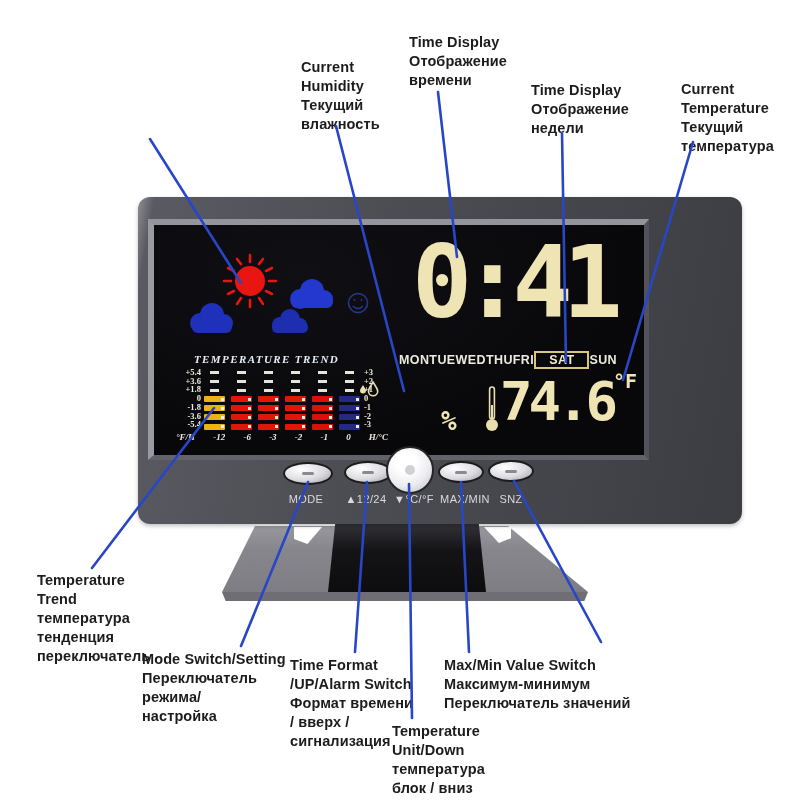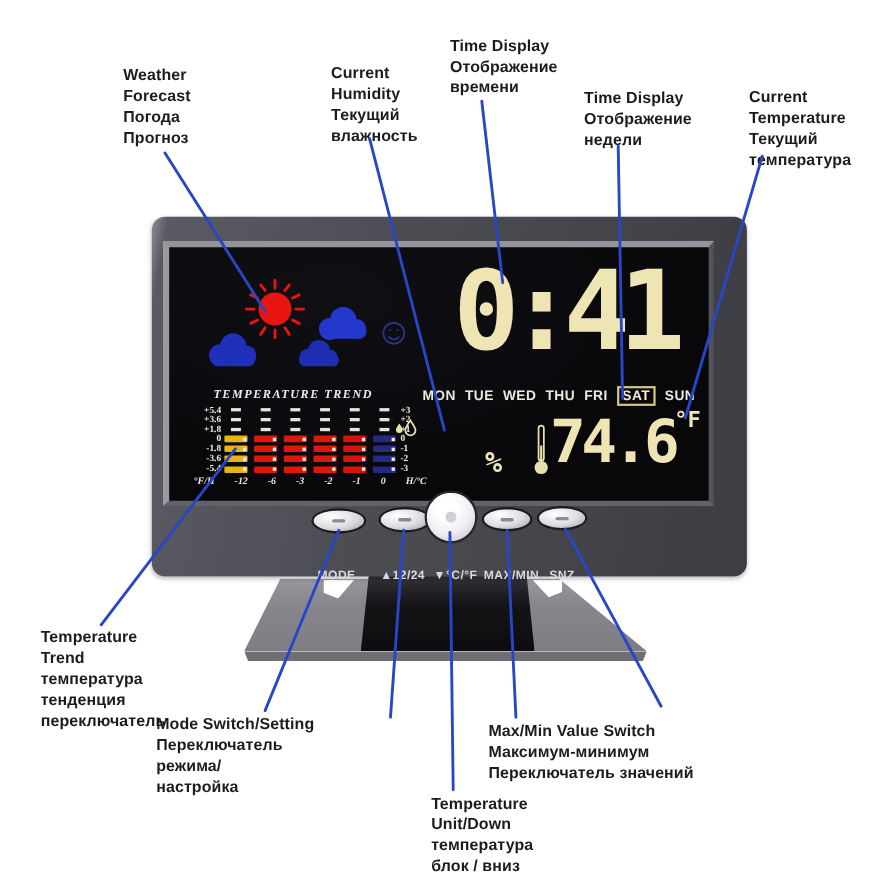--- a/index.html
+++ b/index.html
@@ -16,63 +16,63 @@
       background:linear-gradient(180deg,#98989e 0%,#86868c 35%,#7d7d83 100%);
       clip-path:polygon(35px 0,288px 0,368px 66px,2px 66px);}
   .stand-strip{position:absolute;left:222px;top:592px;width:366px;height:9px;background:#6e6e74;
       clip-path:polygon(0 0,100% 0,99% 100%,1% 100%);}
   .notch{position:absolute;background:#fff;}
   .notch.a{left:294px;top:527px;width:28px;height:17px;clip-path:polygon(0 0,100% 0,48% 100%,0 70%);}
   .notch.b{left:484px;top:527px;width:27px;height:16px;clip-path:polygon(0 0,100% 0,100% 70%,55% 100%);}
   .stand-dark{position:absolute;left:340px;top:527px;width:135px;height:62px;
       background:linear-gradient(180deg,#222226,#0f0f12 70%,#1c1c20);}
   
-  .device{position:absolute;left:138px;top:197px;width:541px;height:327px;border-radius:12px;
+  .device{position:absolute;left:138px;top:197px;width:604px;height:327px;border-radius:12px;
       background:linear-gradient(100deg,#8d8d94 0%,#5a5a62 2.5%,#4c4c53 40%,#3c3c43 100%);
       box-shadow:0 2px 4px rgba(0,0,0,.25);}
   .screen-outer{position:absolute;left:10px;top:22px;width:490px;height:230px;background:#0a0a0d;
       border-style:solid;border-color:#94949c #52525a #62626a #9a9aa2;border-width:6px 5px 5px 6px;}
   .screen{position:absolute;left:0;top:0;width:490px;height:230px;
       background:radial-gradient(ellipse at 30% 20%,#101014 0%,#08080b 70%);}
   
   .lcd{color:#efe5b4;font-family:"DejaVu Sans Mono",monospace;font-weight:bold;line-height:1;}
   .time-readout{position:absolute;left:258px;top:8px;font-size:100px;letter-spacing:-10px;}
   .weekday-row{position:absolute;left:230px;top:128px;width:248px;display:flex;
-      justify-content:space-between;font-size:12.5px;font-weight:bold;color:#eceadf;letter-spacing:.4px;}
-  .day.active{border:2px solid #d9c87c;padding:0 3px;margin:-2px 0;color:#f3ecd2;}
+      justify-content:center;font-size:12.5px;font-weight:bold;color:#eceadf;letter-spacing:.4px;}
+  .day.active{border:2px solid #d9c87c;padding:0 13px;margin:-2px 0;color:#f3ecd2;}
   .hum-value{position:absolute;left:228px;top:150px;font-size:54px;letter-spacing:-4px;}
   .hum-unit{position:absolute;left:287px;top:183px;font-size:26px;}
   .temp-value{position:absolute;left:346px;top:150px;font-size:54px;letter-spacing:-4px;}
   .temp-unit{position:absolute;left:459px;top:146px;font-size:20px;}
   
   .trend{position:absolute;left:22px;top:128px;width:212px;font-family:Liberation Serif, serif;}
   .trend-title{font-size:11px;font-weight:bold;font-style:italic;color:#e9edf5;
       letter-spacing:1.4px;margin-left:18px;}
-  .trend-body{display:flex;align-items:center;margin-top:3px;}
+  .trend-body{display:flex;align-items:flex-start;margin-top:3px;}
   .scale{display:flex;flex-direction:column;font-size:8.5px;font-weight:bold;color:#efecdd;
       line-height:8.7px;}
   .scale.left{width:25px;text-align:right;padding-right:3px;}
   .scale.right{width:20px;text-align:left;padding-left:4px;}
   .tgrid{display:flex;gap:6px;padding-top:1px;}
   .tcol{display:flex;flex-direction:column;gap:3.1px;}
   .bar{width:21px;height:6px;border-radius:1px;position:relative;}
   .bar.unlit::after{content:'';position:absolute;left:6px;top:2px;width:9px;height:2.5px;background:#e6e4da;}
   .bar.lit::after{content:'';position:absolute;right:1px;top:1.5px;width:3px;height:3px;background:#f0eee4;}
   .taxis{display:flex;justify-content:space-between;margin-top:2px;font-size:9px;
       font-weight:bold;font-style:italic;color:#eeeade;}
   
   .btn{position:absolute;border:2px solid #1c1c1f;border-radius:50%;
       background:radial-gradient(ellipse at 35% 30%,#ffffff 0%,#dcdce0 55%,#9a9aa2 100%);cursor:pointer;}
   .btn::after{content:'';position:absolute;left:50%;top:50%;width:12px;height:3px;margin:-1.5px 0 0 -6px;
       background:#8a8a90;border-radius:2px;}
   .btn.big{background:radial-gradient(circle at 40% 32%,#ffffff 25%,#ececf0 60%,#b4b4bc 100%);
       border-color:#26262a;}
   .btn.big::after{width:10px;height:10px;margin:-5px 0 0 -5px;border-radius:50%;background:#cfcfd5;}
-  .btn-label{position:absolute;transform:translateX(-50%);font-size:11px;font-weight:bold;
-      color:#d9d9df;letter-spacing:.4px;white-space:nowrap;margin-top:24px;}
+  .btn-label{position:absolute;transform:translateX(-50%);font-size:11px;font-weight:normal;
+      color:#d9d9df;letter-spacing:.4px;white-space:nowrap;}
   
   .overlay{position:absolute;left:0;top:0;pointer-events:none;}
 </style>
 </head>
 <body>
 
 <div class="canvas">
 
   <div class="stand-base"></div>
   <div class="notch a"></div>
@@ -250,24 +250,20 @@
     <div class="btn big" style="left:248px;top:249px;width:44px;height:44px;"></div>
     <div class="btn" style="left:300px;top:264px;width:42px;height:18px;"></div>
     <div class="btn" style="left:350px;top:263px;width:42px;height:18px;"></div>
     <span class="btn-label" style="left:168px;top:296px;">MODE</span>
     <span class="btn-label" style="left:228px;top:296px;">▲12/24</span>
     <span class="btn-label" style="left:276px;top:296px;">▼°C/°F</span>
     <span class="btn-label" style="left:327px;top:296px;">MAX/MIN</span>
     <span class="btn-label" style="left:373px;top:296px;">SNZ</span>
   </div>
 
-  <div class="label" style="left:112px;top:60px;">Weather
-Forecast
-Погода
-Прогноз</div>
   <div class="label" style="left:301px;top:58px;">Current
 Humidity
 Текущий
 влажность</div>
   <div class="label" style="left:409px;top:33px;">Time Display
 Отображение
 времени</div>
   <div class="label" style="left:531px;top:81px;">Time Display
 Отображение
 недели</div>
@@ -277,20 +273,25 @@
 температура</div>
   <div class="label" style="left:37px;top:571px;">Temperature
 Trend
 температура
 тенденция
 переключатель</div>
   <div class="label" style="left:142px;top:650px;">Mode Switch/Setting
 Переключатель
 режима/
 настройка</div>
+  <div class="label" style="left:290px;top:656px;">Time Format
+/UP/Alarm Switch
+Формат времени
+/ вверх /
+сигнализация</div>
   <div class="label" style="left:392px;top:722px;">Temperature
 Unit/Down
 температура
 блок / вниз</div>
   <div class="label" style="left:444px;top:656px;">Max/Min Value Switch
 Максимум-минимум
 Переключатель значений</div>
 
   <svg class="overlay" width="800" height="800" viewBox="0 0 800 800">
     <g stroke="#2846c8" stroke-width="2.6" stroke-linecap="round">

